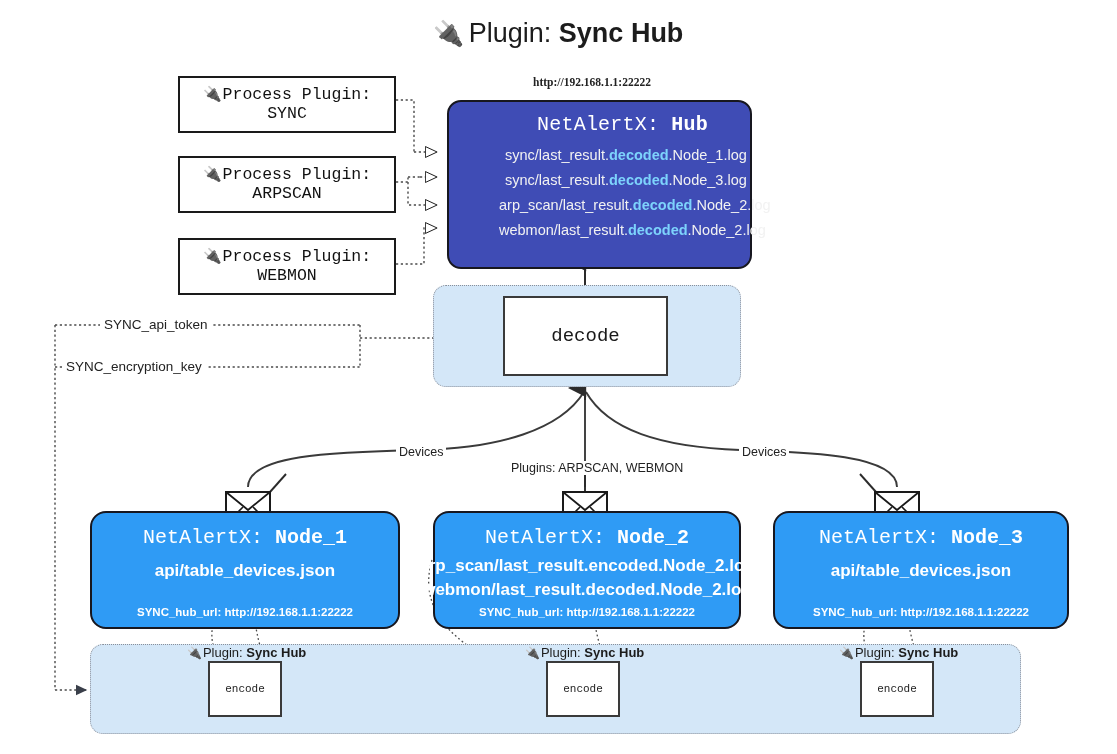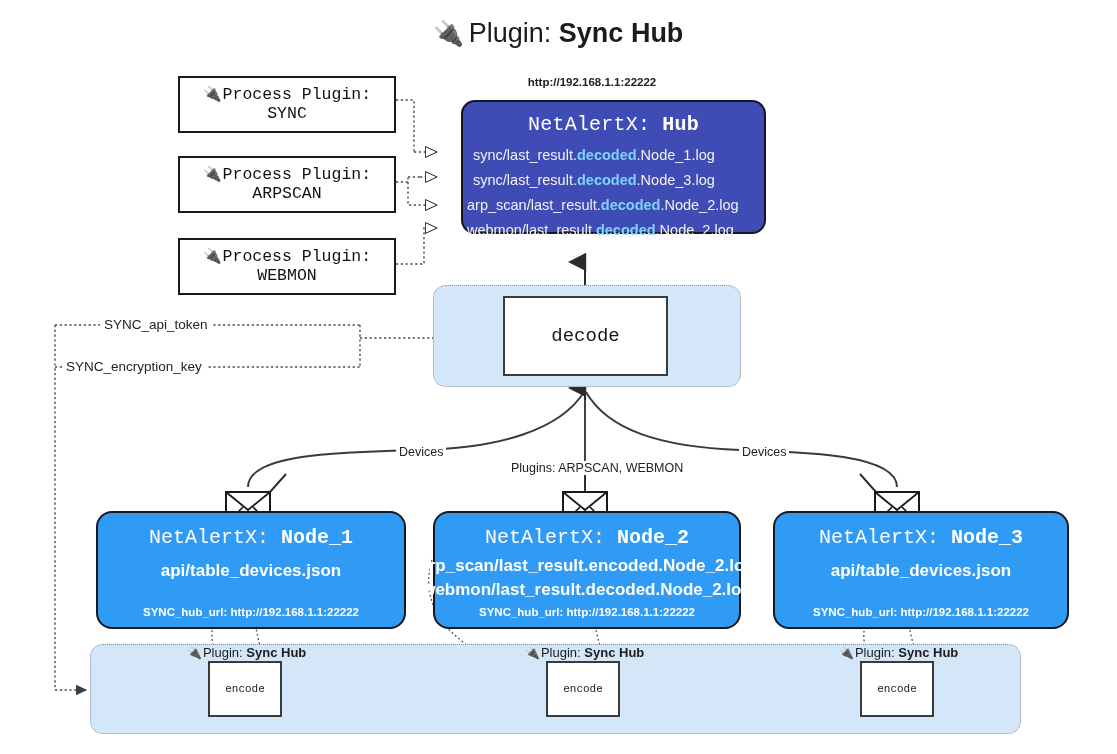--- a/index.html
+++ b/index.html
@@ -32,25 +32,25 @@
     font-size:16.5px;line-height:1.15;
     display:flex;flex-direction:column;
     align-items:center;justify-content:center;
     color:#111;
   }
   .pbox .l1{display:flex;align-items:center;gap:1px;white-space:nowrap;}
   .pbox .l1 .plug{font-size:15px;line-height:1;}
   .pbox .l2{white-space:nowrap;}
 
   
-  #hubUrl{left:447px;top:76px;width:290px;text-align:center;font-size:11.5px;font-weight:bold;color:#222;}
+  #hubUrl{left:447px;top:76px;width:290px;text-align:center;font-size:11.5px;font-weight:bold;color:#222;font-family:Liberation Serif, serif;}
   #hub{
-    left:461px;top:100px;width:305px;height:134px;
+    left:447px;top:100px;width:305px;height:169px;
     background:#3F4CB5;border:2.5px solid #17171f;border-radius:14px;
-    box-sizing:border-box;color:#ffffff;
+    box-sizing:border-box;color:#ffffff;padding-left:46px;
   }
   #hub .htitle{
     text-align:center;margin-top:11px;
     font-family:"Liberation Mono", monospace;
     font-size:20px;letter-spacing:.2px;
   }
   #hub .htitle b{font-weight:bold;}
   #hub .logs{margin-top:7px;}
   #hub .logline{
     font-size:14.5px;line-height:25px;height:25px;
@@ -93,21 +93,21 @@
     display:flex;flex-direction:column;align-items:center;
   }
   .node .ntitle{
     font-family:"Liberation Mono", monospace;
     font-size:20px;margin-top:13px;white-space:nowrap;
   }
   .node .ntitle b{font-weight:bold;}
   .node .nlines{flex:1;display:flex;flex-direction:column;justify-content:center;align-items:center;width:100%;}
   .node .nline{font-size:17px;line-height:24px;color:#ffffff;white-space:nowrap;font-weight:bold;}
   .node .nurl{font-size:11.5px;font-weight:bold;color:#ffffff;margin-bottom:9px;white-space:nowrap;}
-  #node1{left:96px;top:511px;width:310px;}
+  #node1{left:90px;top:511px;width:310px;}
   #node2{left:433px;top:511px;width:308px;}
   #node3{left:773px;top:511px;width:296px;}
   #node1 .nlines{justify-content:flex-start;padding-top:10px;}
   #node3 .nlines{justify-content:flex-start;padding-top:10px;}
 
   
   #bottomBand{
     left:90px;top:644px;width:931px;height:90px;
     background:#D4E7F8;border:1.6px dotted #8a8f99;border-radius:13px;
     box-sizing:border-box;

